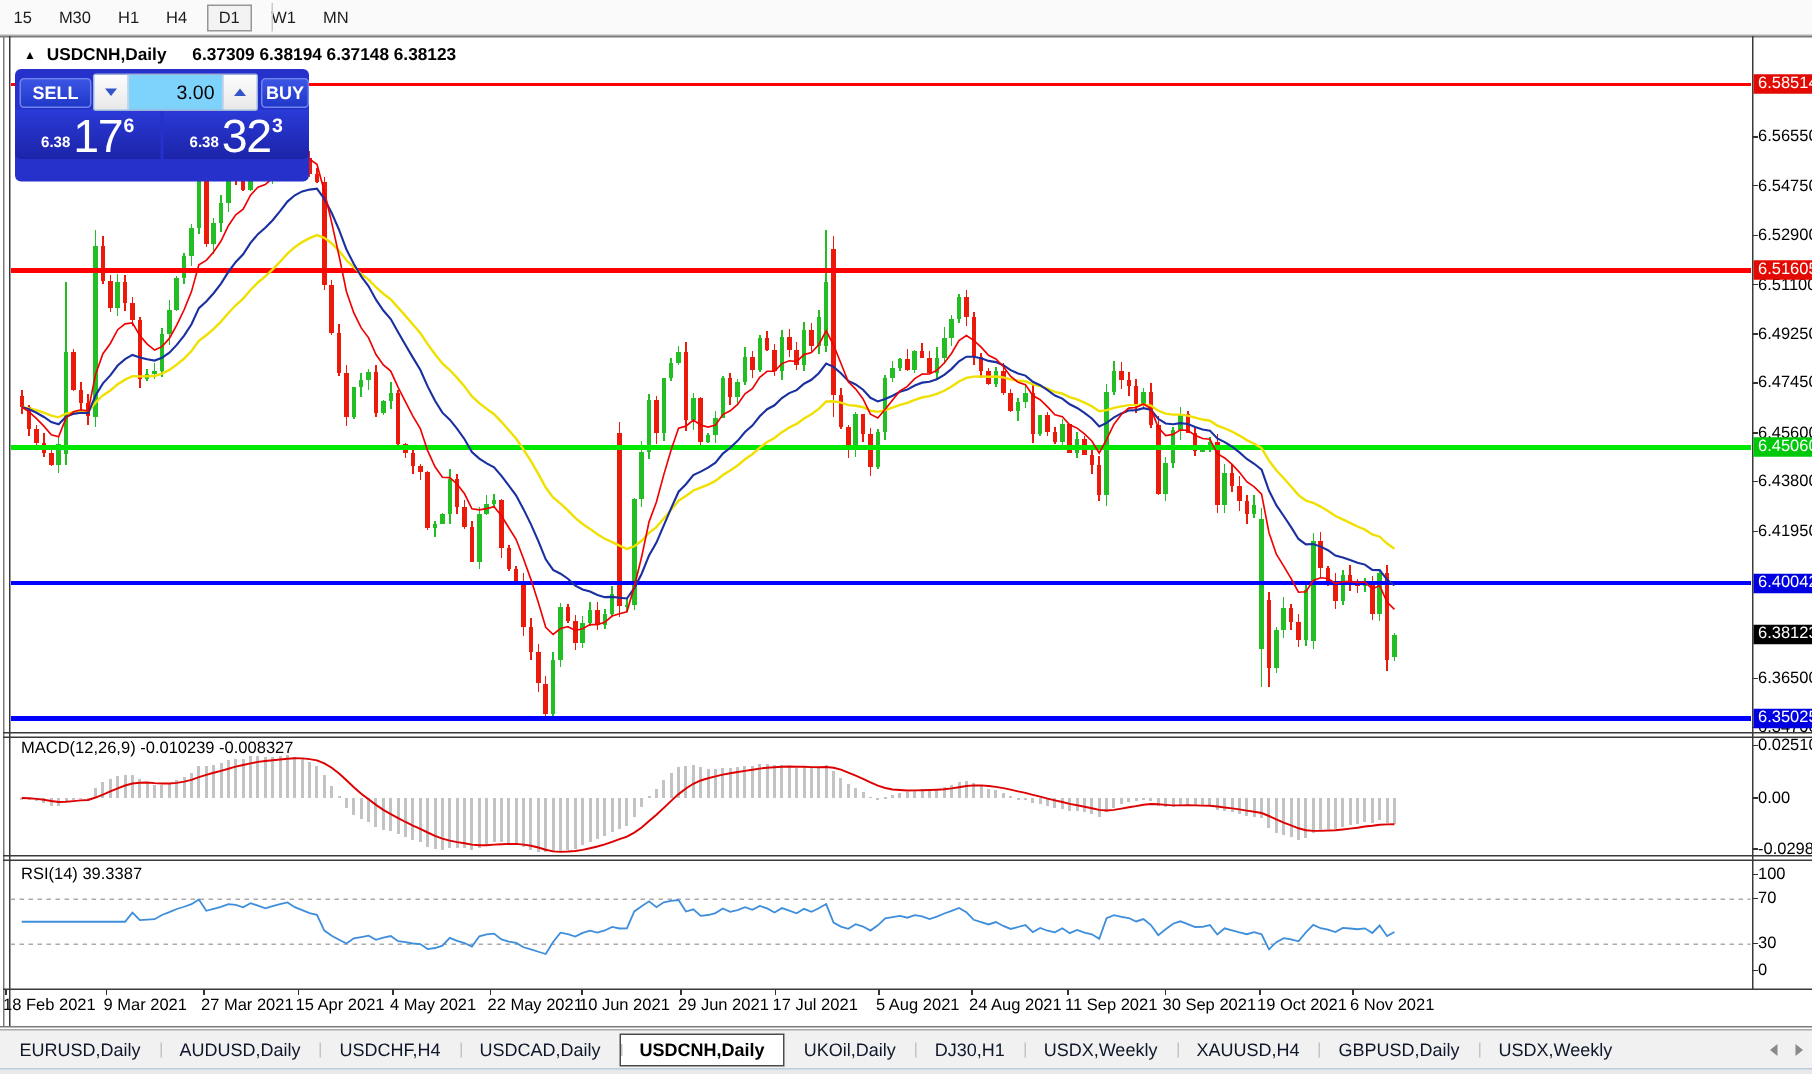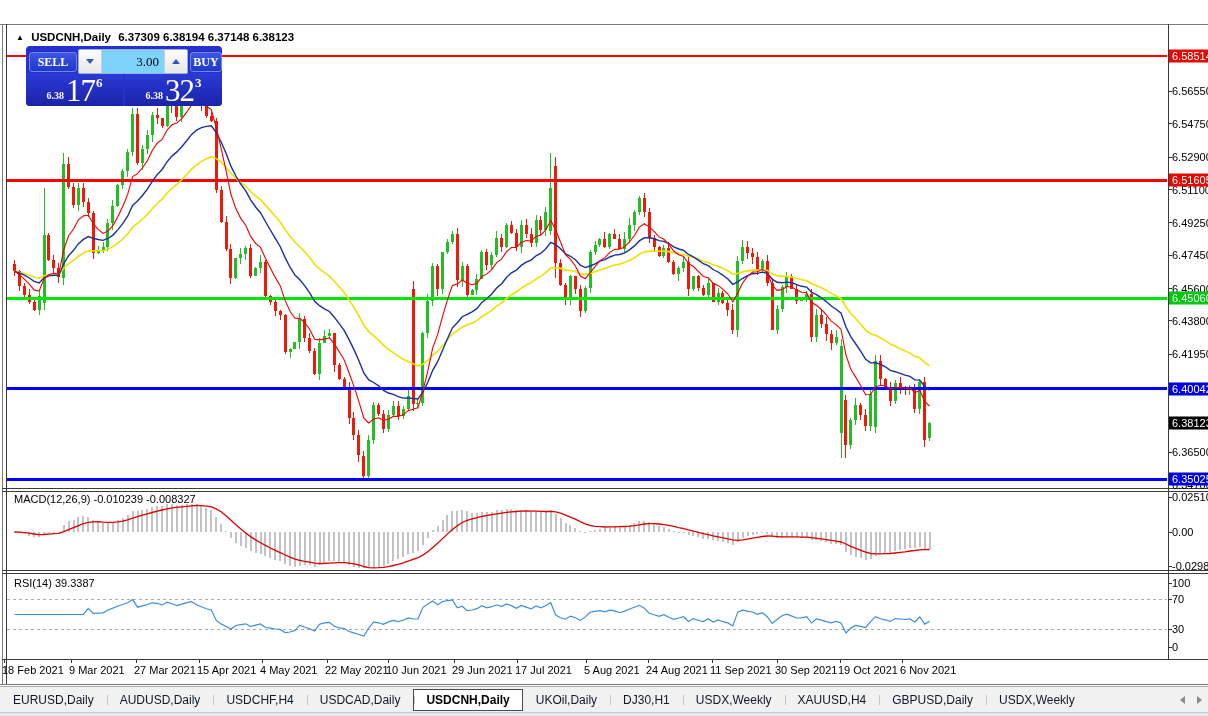--- a/index.html
+++ b/index.html
@@ -14,22 +14,22 @@
   .toolbar-sep{position:absolute;left:181px;top:2px;bottom:2px;width:1px;background:#C9C9C9;}
   
   .bline{position:absolute;background:#7A7A7A;}
   .bline.dark{background:#3A3A3A;}
   
   #plot{position:absolute;left:0;top:0;pointer-events:none;}
   
   .chart-title{position:absolute;left:16px;top:31px;font-size:11.5px;font-weight:600;color:#000;z-index:5;}
   .chart-title .tri{font-size:8px;vertical-align:1px;margin-right:4px;}
   
-  .trade-panel{position:absolute;left:26px;top:46px;width:196px;height:60px;z-index:6;
-               background:#2531CA;border-radius:4px;font-family:Liberation Serif, serif;}
+  .trade-panel{position:absolute;left:10px;top:46px;width:196px;height:75px;z-index:6;
+               background:#2531CA;border-radius:4px;}
   .tp-row1{position:relative;height:26px;}
   .tp-btn{position:absolute;top:6px;height:18px;background:linear-gradient(#3D55E4,#2038C8);
           border:1px solid #6F86F0;border-radius:3px;color:#fff;font-size:12px;font-weight:700;
           display:flex;align-items:center;justify-content:center;cursor:pointer;}
   .tp-sell{left:3px;width:46px;}
   .tp-buy{left:164px;width:30px;border-radius:3px;}
   .tp-spin{position:absolute;left:52px;top:3px;width:108px;height:23px;background:#7dd3fc;
            border:1px solid #9FB0D8;border-radius:2px;display:flex;z-index:7;}
   .tp-spinbtn{width:22px;height:100%;background:linear-gradient(#FDFDFD,#E8E8E8);
               border-right:1px solid #C8D0E8;display:flex;align-items:center;justify-content:center;cursor:pointer;}
@@ -66,20 +66,31 @@
   .arr{width:0;height:0;border-top:4px solid transparent;border-bottom:4px solid transparent;cursor:pointer;}
   .arr.left{border-right:5px solid #8a8a8a;}
   .arr.right{border-left:5px solid #8a8a8a;}
   .status-strip{position:absolute;top:712px;left:0;width:1208px;height:4px;background:#E9E9E9;border-top:1px solid #BCCCDF;}
 </style>
 </head>
 <body>
 
 <div id="app">
 
+  <div class="toolbar">
+    <div class="toolbar-sep"></div>
+
+  <div class="tf">15</div>
+      <div class="tf">M30</div>
+      <div class="tf">H1</div>
+      <div class="tf">H4</div>
+      <div class="tf active">D1</div>
+      <div class="tf">W1</div>
+      <div class="tf">MN</div>
+    </div>
 
   <div class="bline" style="left:0;top:24px;width:1208px;height:1px;"></div>
   <div class="bline" style="left:2px;top:24px;width:1px;height:660px;"></div>
   <div class="bline dark" style="left:6px;top:24px;width:1px;height:660px;"></div>
   <div class="bline dark" style="left:2px;top:488px;width:1206px;height:1px;"></div>
   <div class="bline dark" style="left:2px;top:491px;width:1206px;height:1px;"></div>
   <div class="bline dark" style="left:2px;top:570px;width:1206px;height:1px;"></div>
   <div class="bline dark" style="left:2px;top:573px;width:1206px;height:1px;"></div>
   <div class="bline dark" style="left:2px;top:659px;width:1206px;height:1px;"></div>
   <div class="bline" style="left:0;top:684px;width:1208px;height:1px;"></div>
@@ -698,21 +709,21 @@
         <line x1="712" x2="712" y1="659" y2="663"></line>
         <line x1="777" x2="777" y1="659" y2="663"></line>
         <line x1="840" x2="840" y1="659" y2="663"></line>
         <line x1="902" x2="902" y1="659" y2="663"></line>
       </g>
     </svg>
 
   <div class="chart-title">
     <span class="tri">▲</span>
     <span>USDCNH,Daily</span>
-    <span style="margin-left:4px;">6.37309 6.38194 6.37148 6.38123</span>
+    <span style="margin-left:14px;">6.37309 6.38194 6.37148 6.38123</span>
   </div>
 
   <div class="trade-panel">
     <div class="tp-row1">
       <div class="tp-btn tp-sell">SELL</div>
       <div class="tp-spin">
         <div class="tp-spinbtn">
             <div class="t t-down"></div>
           </div>
         <div class="tp-vol">3.00</div>

